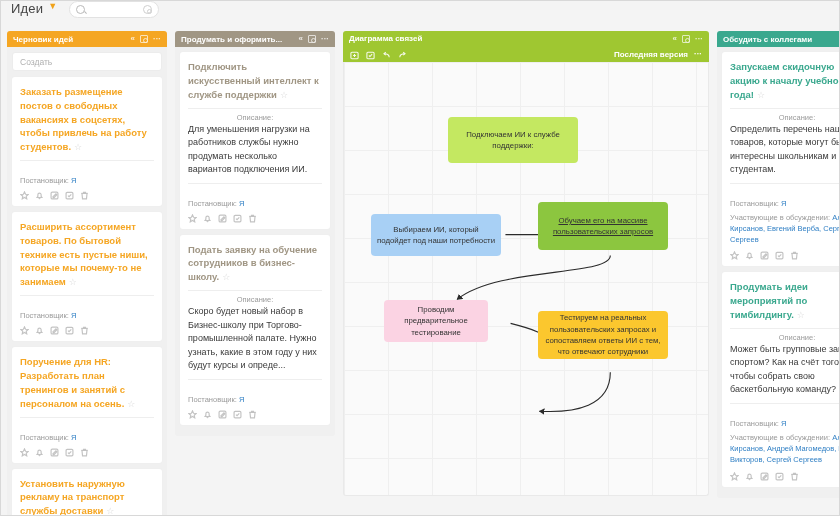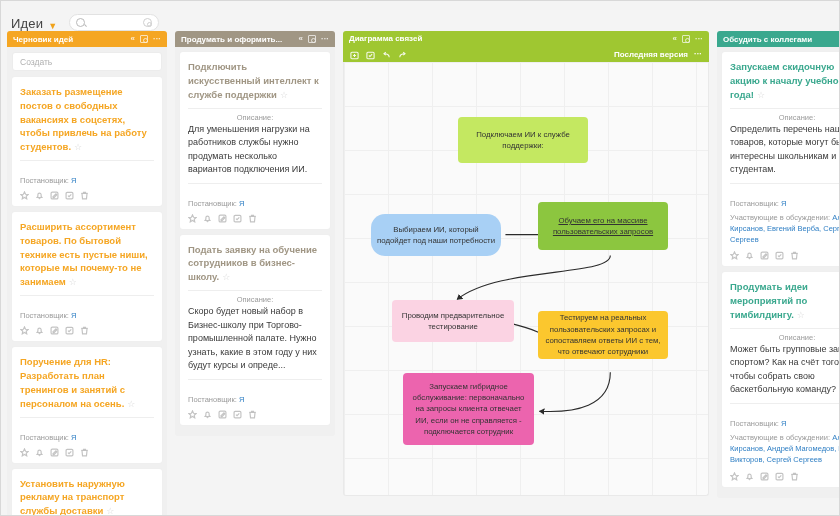--- a/index.html
+++ b/index.html
@@ -8,21 +8,21 @@
     font-family: "Liberation Sans", sans-serif;
     background:#f4f4f4;
     color:#333;
     font-size:11px;
     overflow:hidden;
   }
   #app { position:relative; width:840px; height:516px; background:#f4f4f4;
          border:1px solid #d8d8d8; overflow:hidden; }
 
   
-  .topbar { height:30px; display:flex; align-items:flex-end; padding:0 10px; background:#f4f4f4; }
+  .topbar { height:30px; display:flex; align-items:flex-start; padding:0 10px; background:#f4f4f4; }
   .topbar .title { font-size:13px; color:#444; font-weight:400; letter-spacing:.2px; }
   .topbar .caret { margin-left:5px; color:#f0a21a; font-size:9px; }
   .searchbox { margin-left:12px; width:90px; height:17px; background:#fff; border:1px solid #e2e2e2;
                border-radius:9px; display:flex; align-items:center; padding:0 6px; position:relative; }
   .searchbox .s-ic { width:9px; height:9px; border:1px solid #b9b9b9; border-radius:50%; position:relative; }
   .searchbox .s-ic::after { content:''; position:absolute; width:3px; height:1px; background:#b9b9b9;
                             transform:rotate(45deg); right:-3px; bottom:0px; }
   .searchbox input { border:0; outline:0; font-size:9px; flex:1; margin-left:5px; background:transparent;
                      font-family:"Liberation Sans", sans-serif; color:#666; min-width:0;}
   .searchbox .gear { width:9px; height:9px; border:1px solid #cfcfcf; border-radius:50%; position:relative;}
@@ -356,37 +356,34 @@
             <path d="M162 262 C185 268 195 272 205 282" marker-end="url(#ah)"></path>
             <path d="M259 311 C259 345 225 352 190 350" marker-end="url(#ah)"></path>
           </g>
           <defs>
             <marker id="ah" markerWidth="6" markerHeight="6" refX="4.5" refY="3" orient="auto">
               <path d="M0 0 L5 3 L0 6 z" fill="#2b2b2b"></path>
             </marker>
           </defs>
         </svg>
 
-        <div class="node" style="left:114px;top:55px;width:130px;height:46px;background:#c4e861;">
+        <div class="node" style="left:104px;top:55px;width:130px;height:46px;background:#c4e861;">
             <span>Подключаем ИИ к службе поддержки:</span>
           </div>
-        <div class="node" style="left:27px;top:152px;width:130px;height:42px;background:#a8d0f5;border-radius:14px;">
+        <div class="node" style="left:27px;top:152px;width:130px;height:42px;background:#a8d0f5;">
             <span>Выбираем ИИ, который подойдет под наши потребности</span>
           </div>
         <div class="node" style="left:194px;top:140px;width:130px;height:48px;background:#8cc63f;text-decoration:underline;">
             <span>Обучаем его на массиве пользовательских запросов</span>
           </div>
-        <div class="node" style="left:48px;top:238px;width:122px;height:42px;background:#fbd3e3;">
+        <div class="node" style="left:40px;top:238px;width:104px;height:42px;background:#fbd3e3;">
             <span>Проводим предварительное тестирование</span>
           </div>
         <div class="node" style="left:194px;top:249px;width:130px;height:48px;background:#fbc72e;">
             <span>Тестируем на реальных пользовательских запросах и сопоставляем ответы ИИ с тем, что отвечают сотрудники</span>
-          </div>
-        <div class="node" style="left:59px;top:311px;width:131px;height:72px;background:#ec64ae;">
-            <span>Запускаем гибридное обслуживание: первоначально на запросы клиента отвечает ИИ, если он не справляется - подключается сотрудник</span>
           </div>
       </div>
     </div>
 
     <div class="col c-disc">
       <div class="col-head">
         <span class="h-title">Обсудить с коллегами</span>
 
       </div>
       <div class="col-body">

